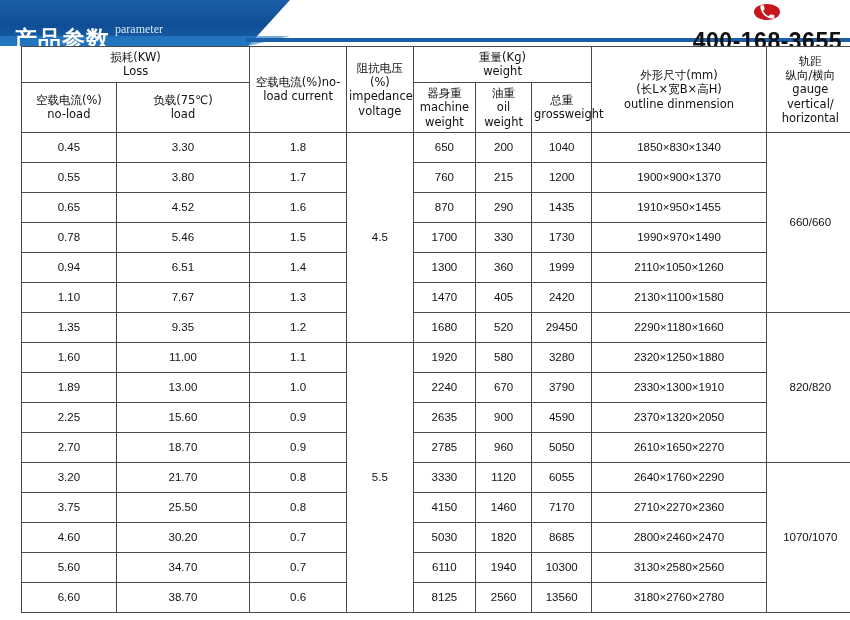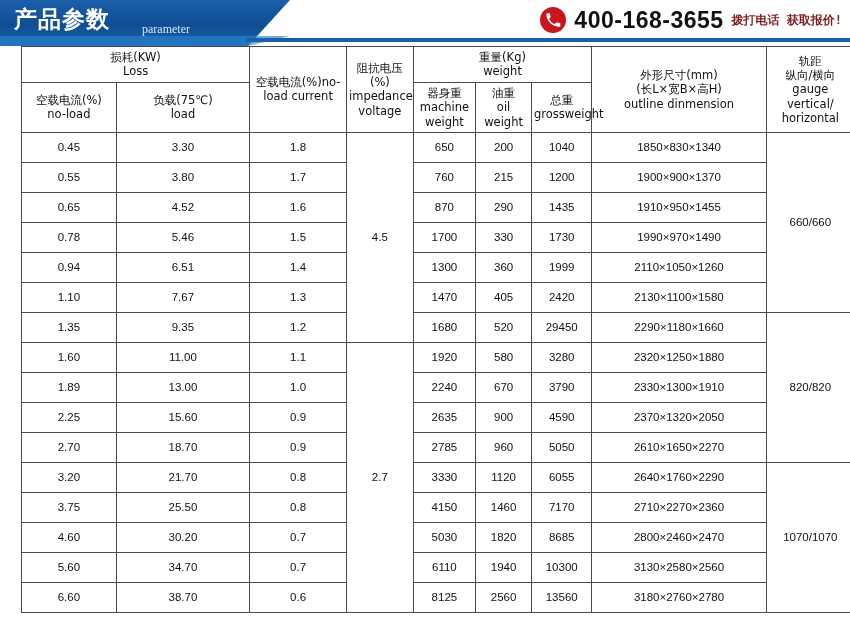--- a/index.html
+++ b/index.html
@@ -38,30 +38,30 @@
     top: 36px;
     width: 290px;
     height: 10px;
     background: #2a7fcc;
     clip-path: polygon(0 0, 290px 0, 248px 10px, 0 10px);
     opacity: .65;
   }
   .header-title-cn {
     position: absolute;
     left: 14px;
-    top: 4px;
+    top: 24px;
     font-size: 23px;
     font-weight: bold;
     color: #ffffff;
     letter-spacing: 1px;
     font-family: "DejaVu Sans", sans-serif;
   }
   .header-title-en {
     position: absolute;
-    left: 142px;
+    left: 115px;
     top: 22px;
     font-size: 12px;
     color: #d7e7f7;
     font-family: "Liberation Serif", serif;
   }
   .header-rule {
     position: absolute;
     left: 246px;
     top: 38px;
     width: 604px;
@@ -69,20 +69,21 @@
     background: #1b5fa8;
   }
   .header-phone-wrap {
     position: absolute;
     right: 8px;
     top: 4px;
     display: flex;
     align-items: center;
     gap: 8px;
     height: 32px;
+    flex-direction: column;
   }
   .phone-icon {
     width: 26px;
     height: 26px;
     border-radius: 50%;
     background: #c8161d;
     display: flex;
     align-items: center;
     justify-content: center;
   }
@@ -301,21 +302,21 @@
           <td>1680</td>
           <td>520</td>
           <td>29450</td>
           <td>2290×1180×1660</td>
           <td class="merge-cell" rowspan="5">820/820</td>
         </tr>
         <tr>
           <td>1.60</td>
           <td>11.00</td>
           <td>1.1</td>
-          <td class="merge-cell" rowspan="9">2.7</td>
+          <td class="merge-cell" rowspan="9">5.5</td>
           <td>1920</td>
           <td>580</td>
           <td>3280</td>
           <td>2320×1250×1880</td>
         </tr>
         <tr>
           <td>1.89</td>
           <td>13.00</td>
           <td>1.0</td>
           <td>2240</td>

